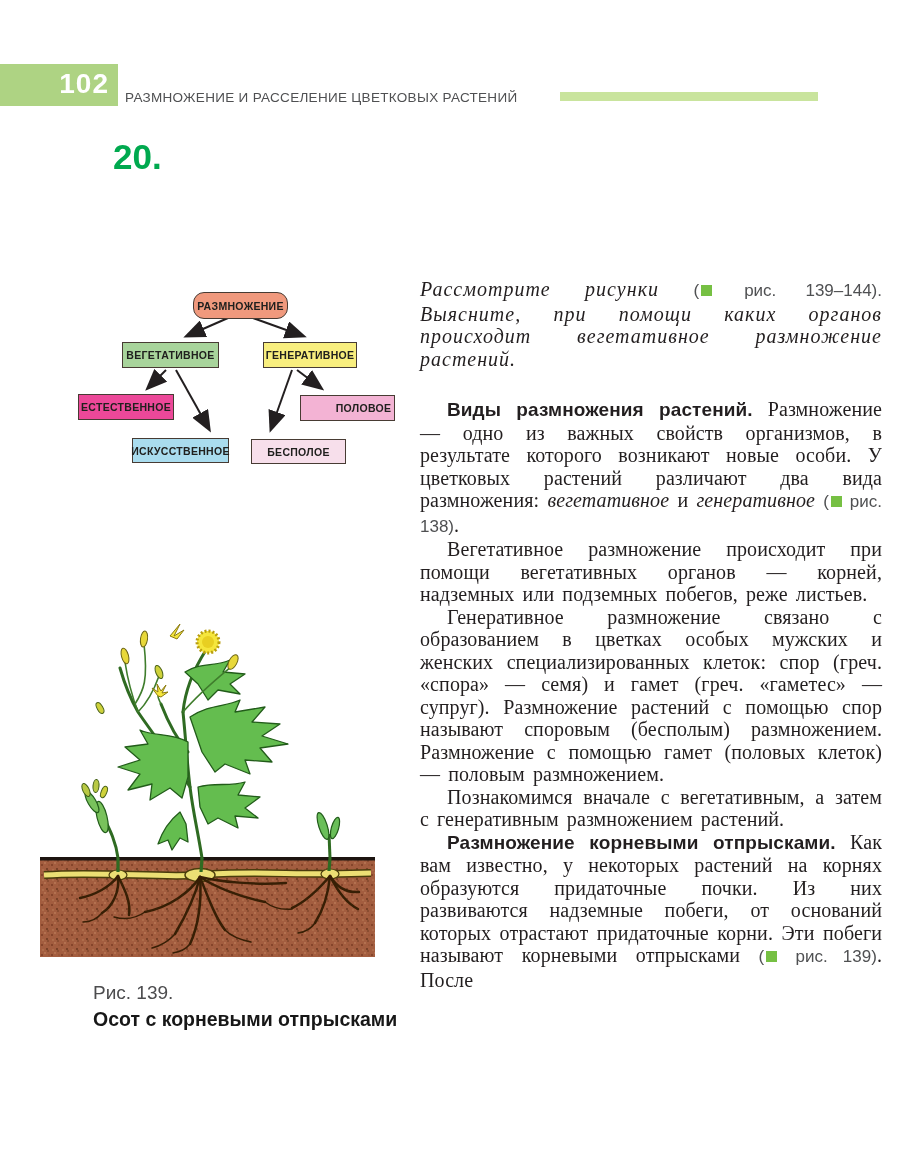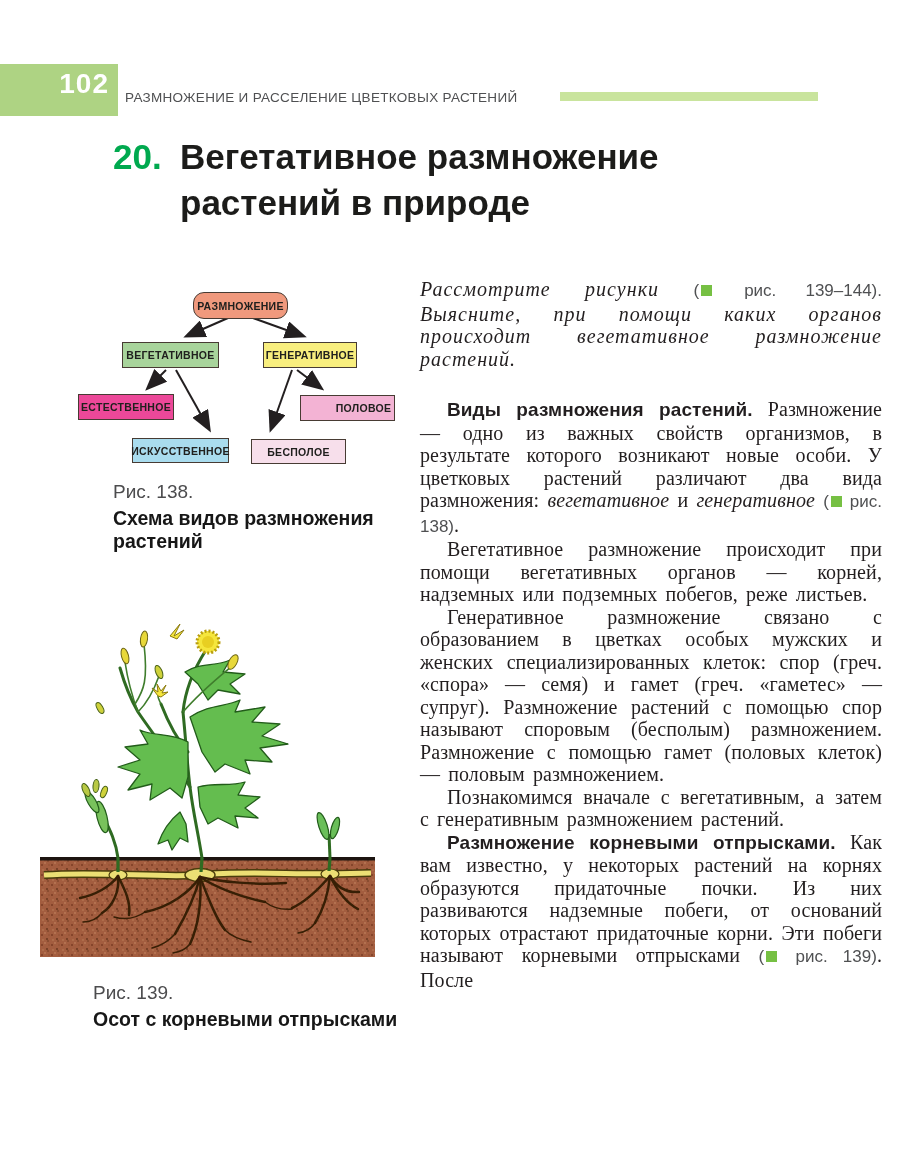--- a/index.html
+++ b/index.html
@@ -1,20 +1,20 @@
 <!DOCTYPE html>
 <html lang="ru"><head>
 <meta charset="utf-8">
 <style>
   html,body{margin:0;padding:0;background:#ffffff;}
   .page{position:relative;width:910px;height:1150px;background:#ffffff;overflow:hidden;
         font-family:"Liberation Sans",sans-serif;}
 
   
-  .page-num-box{position:absolute;left:0;top:64px;width:118px;height:52px;background:#aed383;}
+  .page-num-box{position:absolute;left:0;top:64px;width:118px;height:42px;background:#aed383;}
   .page-num{position:absolute;right:9px;top:4px;font-size:28px;font-weight:bold;color:#ffffff;
             letter-spacing:1px;}
   .chapter-header{position:absolute;left:125px;top:90px;font-size:13.5px;color:#4f5052;
                   letter-spacing:0.3px;}
   .header-rule{position:absolute;left:560px;top:92px;width:258px;height:9px;background:#c9e49d;}
 
   
   .section-title-row{position:absolute;left:113px;top:134px;display:flex;}
   .section-number{font-size:35px;font-weight:bold;color:#00a94f;width:67px;flex:0 0 67px;
                   line-height:46px;}
@@ -64,21 +64,20 @@
 <div class="page">
 
   <div class="page-num-box">
     <div class="page-num">102</div>
   </div>
   <div class="chapter-header">РАЗМНОЖЕНИЕ И РАССЕЛЕНИЕ ЦВЕТКОВЫХ РАСТЕНИЙ</div>
   <div class="header-rule"></div>
 
   <div class="section-title-row">
     <div class="section-number">20.</div>
-    <div class="section-title">Вегетативное размножение растений в природе</div>
   </div>
 
   <div class="diagram">
     <svg width="350" height="195" viewBox="0 0 350 195">
       <defs>
         <marker id="ah" markerWidth="11" markerHeight="9" refX="9" refY="4.5" orient="auto">
           <path d="M0,0 L11,4.5 L0,9 z" fill="#231f20"></path>
         </marker>
       </defs>
       <g stroke="#231f20" stroke-width="2" fill="none">
@@ -92,24 +91,20 @@
     </svg>
     <div class="dnode n-root" style="background-color: rgb(240, 153, 125);">РАЗМНОЖЕНИЕ</div>
     <div class="dnode n-veg" style="background-color: rgb(168, 212, 155);">ВЕГЕТАТИВНОЕ</div>
     <div class="dnode n-gen" style="background-color: rgb(248, 238, 126);">ГЕНЕРАТИВНОЕ</div>
     <div class="dnode n-est" style="background-color: #ec4899;">ЕСТЕСТВЕННОЕ</div>
     <div class="dnode n-pol" style="background-color: rgb(243, 179, 212); padding-left: 32px;">ПОЛОВОЕ</div>
     <div class="dnode n-isk" style="background-color: rgb(169, 220, 238);">ИСКУССТВЕННОЕ</div>
     <div class="dnode n-bes" style="background-color: rgb(247, 223, 235);">БЕСПОЛОЕ</div>
   </div>
 
-  <div class="fig-caption cap-138">
-    <div class="cap-label">Рис. 138.</div>
-    <div class="cap-title">Схема видов размножения растений</div>
-  </div>
 
   <svg class="plant-fig" viewBox="0 0 335 345">
     <defs>
       <pattern id="soilp" width="10" height="10" patternUnits="userSpaceOnUse">
         <rect width="10" height="10" fill="#a35d3f"></rect>
         <circle cx="2" cy="3" r="1" fill="#7b3d24"></circle>
         <circle cx="7" cy="7" r="1.1" fill="#6e3a20"></circle>
         <circle cx="5" cy="1" r="0.8" fill="#c78b63"></circle>
         <circle cx="9" cy="3" r="0.7" fill="#8a4a2c"></circle>
         <circle cx="3" cy="8" r="0.8" fill="#bd8058"></circle>

